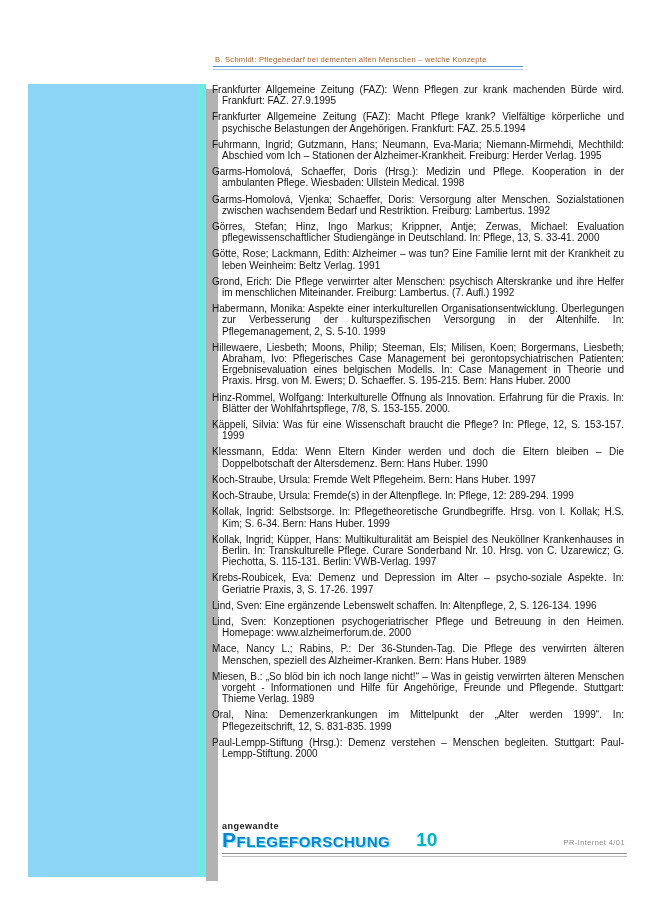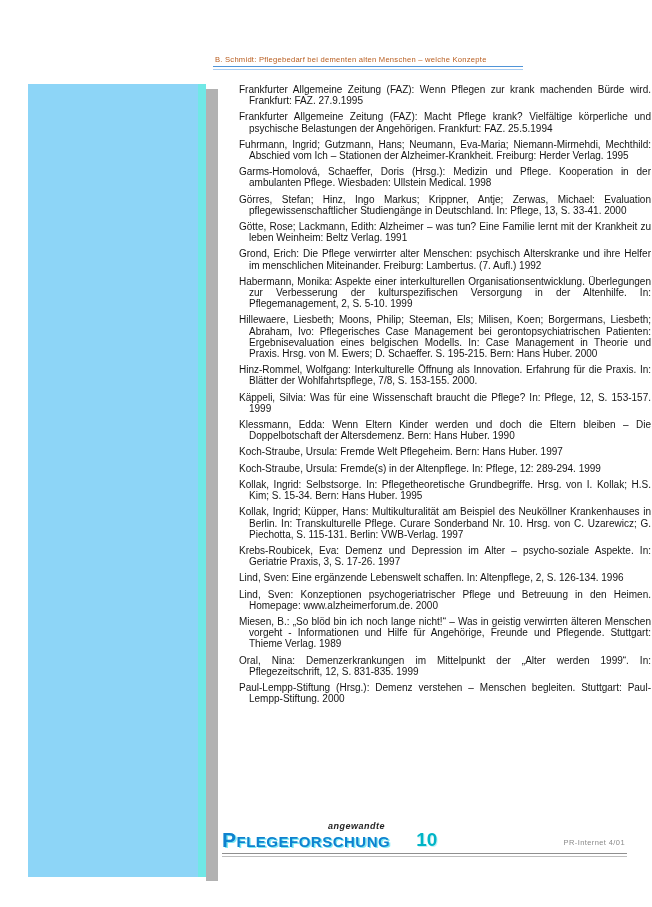--- a/index.html
+++ b/index.html
@@ -19,34 +19,34 @@
   }
   .rh-rule { height:2px; border-top:1px solid #4f94d8; border-bottom:1px solid #a9cdf2; }
 
   
   .sidebar-main  { position:absolute; left:28px;  top:84px; width:170px; height:793px; background: var(--sidebar-blue, #8dd5f7); }
   .sidebar-edge  { position:absolute; left:198px; top:84px; width:8px;   height:793px; background: var(--sidebar-cyan, #70e8e6); }
   .sidebar-shadow{ position:absolute; left:206px; top:89px; width:12px;  height:792px; background: var(--sidebar-shadow, #b2b2b2); }
 
   
   .refs {
-    position:absolute; left:239px; top:84px; width:412px;
+    position:absolute; left:212px; top:84px; width:412px;
     font-size:10px; line-height:11.2px; color:#141414;
     text-align:justify;
   }
   .refs p.ref {
     margin:0 0 5px 0;
     padding-left:10px; text-indent:-10px; 
   }
 
   
   .footer { position:absolute; left:222px; top:822px; width:405px; }
   .logo-top {
-    display:block; margin-left:106px;
-    font-size:9px; font-weight:bold; font-style:italic;
+    display:block; 
+    font-size:9px; font-weight:bold; 
     letter-spacing:0.5px; color:#222; line-height:9px;
   }
   .logo-line { display:flex; align-items:flex-end; gap:26px; margin-top:-1px; }
   .logo-main {
     font-variant:small-caps; font-weight:bold; font-size:21px; line-height:20px;
     letter-spacing:0.5px; color: var(--logo-blue, #0e82cf);
     text-shadow: 1.4px 1px 0 rgba(80,225,240,0.75);
   }
   .logo-issue {
     font-weight:bold; font-size:19px; line-height:20px;
@@ -71,35 +71,37 @@
 
   <div class="sidebar-main"></div>
   <div class="sidebar-edge"></div>
   <div class="sidebar-shadow"></div>
 
   <div class="refs">
     <p class="ref">Frankfurter Allgemeine Zeitung (FAZ): Wenn Pflegen zur krank machenden Bürde wird. Frankfurt: FAZ. 27.9.1995</p>
       <p class="ref">Frankfurter Allgemeine Zeitung (FAZ): Macht Pflege krank? Vielfältige körperliche und psychische Belastungen der Angehörigen. Frankfurt: FAZ. 25.5.1994</p>
       <p class="ref">Fuhrmann, Ingrid; Gutzmann, Hans; Neumann, Eva-Maria; Niemann-Mirmehdi, Mechthild: Abschied vom Ich – Stationen der Alzheimer-Krankheit. Freiburg: Herder Verlag. 1995</p>
       <p class="ref">Garms-Homolová, Schaeffer, Doris (Hrsg.): Medizin und Pflege. Kooperation in der ambulanten Pflege. Wiesbaden: Ullstein Medical. 1998</p>
+      <p class="ref">Garms-Homolová, Vjenka; Schaeffer, Doris: Versorgung alter Menschen. Sozialstationen zwischen wachsendem Bedarf und Restriktion. Freiburg: Lambertus. 1992</p>
       <p class="ref">Görres, Stefan; Hinz, Ingo Markus; Krippner, Antje; Zerwas, Michael: Evaluation pflegewissenschaftlicher Studiengänge in Deutschland. In: Pflege, 13, S. 33-41. 2000</p>
       <p class="ref">Götte, Rose; Lackmann, Edith: Alzheimer – was tun? Eine Familie lernt mit der Krankheit zu leben Weinheim: Beltz Verlag. 1991</p>
       <p class="ref">Grond, Erich: Die Pflege verwirrter alter Menschen: psychisch Alterskranke und ihre Helfer im menschlichen Miteinander. Freiburg: Lambertus. (7. Aufl.) 1992</p>
       <p class="ref">Habermann, Monika: Aspekte einer interkulturellen Organisationsentwicklung. Überlegungen zur Verbesserung der kulturspezifischen Versorgung in der Altenhilfe. In: Pflegemanagement, 2, S. 5-10. 1999</p>
       <p class="ref">Hillewaere, Liesbeth; Moons, Philip; Steeman, Els; Milisen, Koen; Borgermans, Liesbeth; Abraham, Ivo: Pflegerisches Case Management bei gerontopsychiatrischen Patienten: Ergebnisevaluation eines belgischen Modells. In: Case Management in Theorie und Praxis. Hrsg. von M. Ewers; D. Schaeffer. S. 195-215. Bern: Hans Huber. 2000</p>
       <p class="ref">Hinz-Rommel, Wolfgang: Interkulturelle Öffnung als Innovation. Erfahrung für die Praxis. In: Blätter der Wohlfahrtspflege, 7/8, S. 153-155. 2000.</p>
       <p class="ref">Käppeli, Silvia: Was für eine Wissenschaft braucht die Pflege? In: Pflege, 12, S. 153-157. 1999</p>
       <p class="ref">Klessmann, Edda: Wenn Eltern Kinder werden und doch die Eltern bleiben – Die Doppelbotschaft der Altersdemenz. Bern: Hans Huber. 1990</p>
       <p class="ref">Koch-Straube, Ursula: Fremde Welt Pflegeheim. Bern: Hans Huber. 1997</p>
       <p class="ref">Koch-Straube, Ursula: Fremde(s) in der Altenpflege. In: Pflege, 12: 289-294. 1999</p>
-      <p class="ref">Kollak, Ingrid: Selbstsorge. In: Pflegetheoretische Grundbegriffe. Hrsg. von I. Kollak; H.S. Kim; S. 15-34. Bern: Hans Huber. 1995</p>
+      <p class="ref">Kollak, Ingrid: Selbstsorge. In: Pflegetheoretische Grundbegriffe. Hrsg. von I. Kollak; H.S. Kim; S. 6-34. Bern: Hans Huber. 1999</p>
       <p class="ref">Kollak, Ingrid; Küpper, Hans: Multikulturalität am Beispiel des Neuköllner Krankenhauses in Berlin. In: Transkulturelle Pflege. Curare Sonderband Nr. 10. Hrsg. von C. Uzarewicz; G. Piechotta, S. 115-131. Berlin: VWB-Verlag. 1997</p>
       <p class="ref">Krebs-Roubicek, Eva: Demenz und Depression im Alter – psycho-soziale Aspekte. In: Geriatrie Praxis, 3, S. 17-26. 1997</p>
       <p class="ref">Lind, Sven: Eine ergänzende Lebenswelt schaffen. In: Altenpflege, 2, S. 126-134. 1996</p>
       <p class="ref">Lind, Sven: Konzeptionen psychogeriatrischer Pflege und Betreuung in den Heimen. Homepage: www.alzheimerforum.de. 2000</p>
+      <p class="ref">Mace, Nancy L.; Rabins, P.: Der 36-Stunden-Tag. Die Pflege des verwirrten älteren Menschen, speziell des Alzheimer-Kranken. Bern: Hans Huber. 1989</p>
       <p class="ref">Miesen, B.: „So blöd bin ich noch lange nicht!“ – Was in geistig verwirrten älteren Menschen vorgeht - Informationen und Hilfe für Angehörige, Freunde und Pflegende. Stuttgart: Thieme Verlag. 1989</p>
       <p class="ref">Oral, Nina: Demenzerkrankungen im Mittelpunkt der „Alter werden 1999“. In: Pflegezeitschrift, 12, S. 831-835. 1999</p>
       <p class="ref">Paul-Lempp-Stiftung (Hrsg.): Demenz verstehen – Menschen begleiten. Stuttgart: Paul-Lempp-Stiftung. 2000</p>
   </div>
 
   <div class="footer">
     <span class="logo-top">angewandte</span>
     <div class="logo-line">
       <span class="logo-main">Pflegeforschung</span>
       <span class="logo-issue">10</span>

